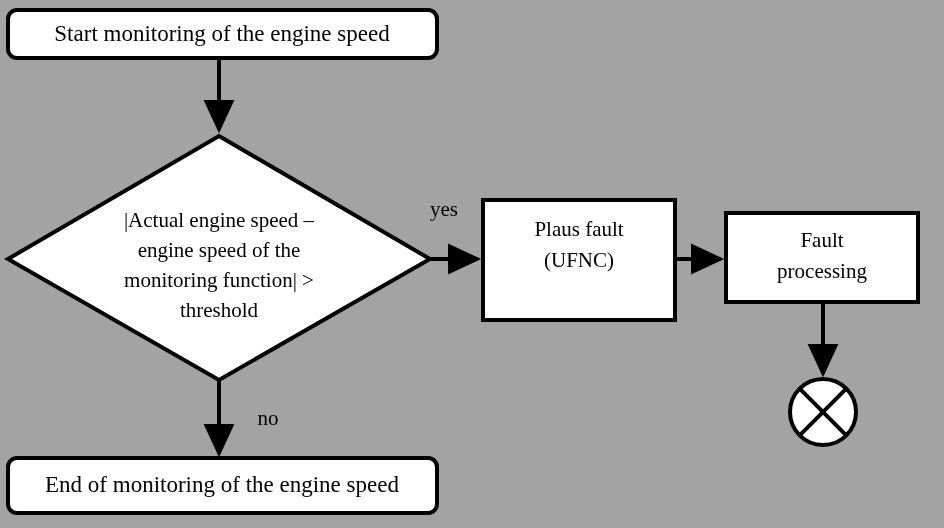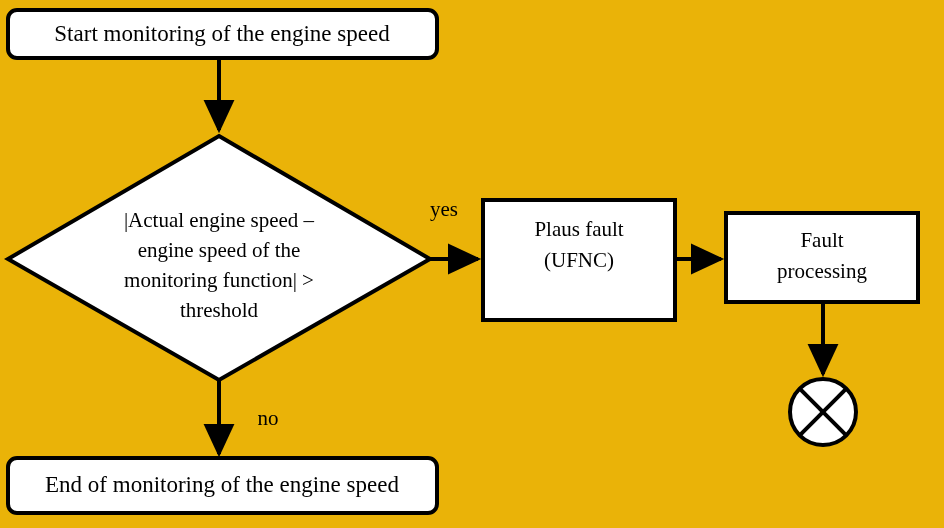--- a/index.html
+++ b/index.html
@@ -4,21 +4,21 @@
 <style>
   html, body {
     margin: 0;
     padding: 0;
     background: #ffffff;
   }
   #canvas {
     position: relative;
     width: 944px;
     height: 528px;
-    background: #eab308;
+    background: #a3a3a3;
     overflow: hidden;
     font-family: "Liberation Serif", "DejaVu Serif", serif;
     color: #000000;
   }
   #flow-svg {
     position: absolute;
     top: 0;
     left: 0;
     width: 944px;
     height: 528px;

